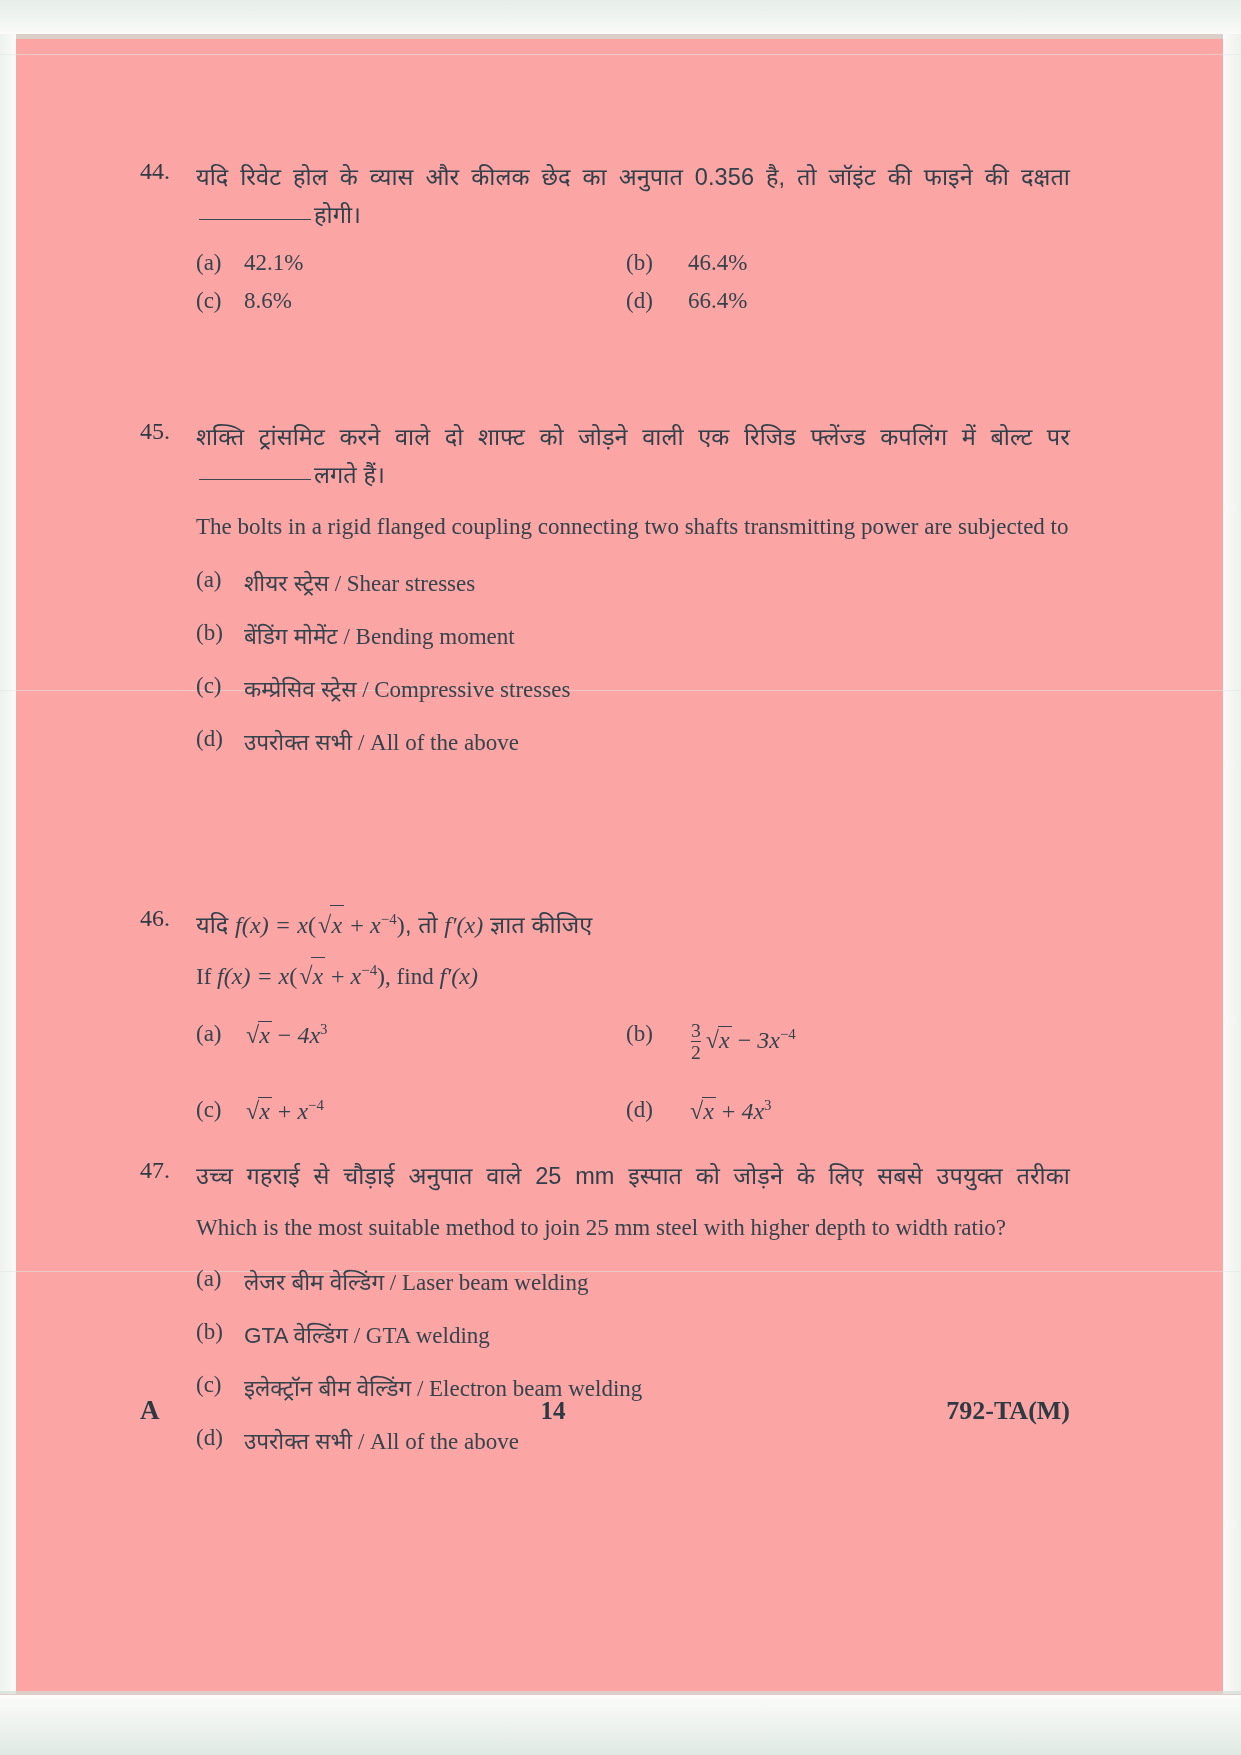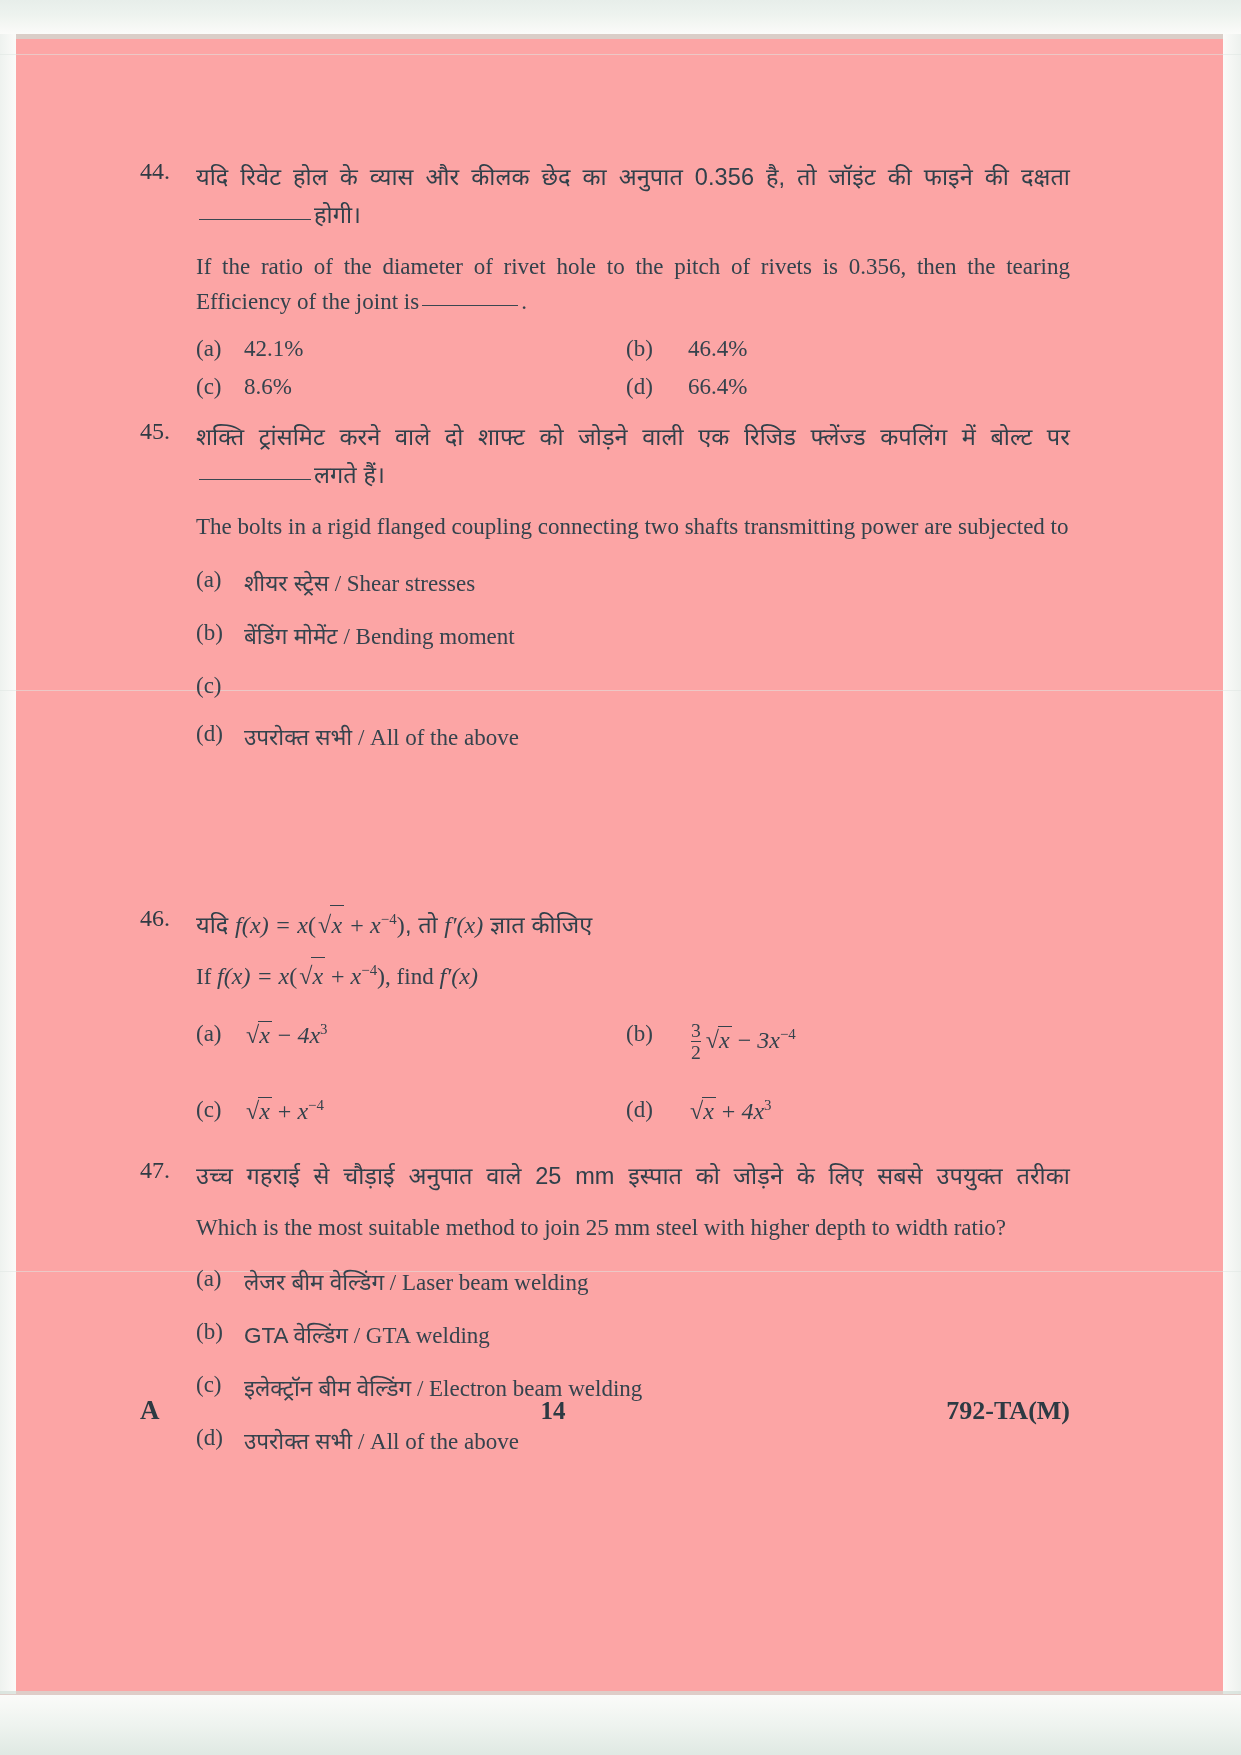--- a/index.html
+++ b/index.html
@@ -256,23 +256,20 @@
 
   <div class="content">
 
     <div class="qblock" style="top:158px">
       <div class="qnum">44.</div>
       <div class="qbody">
         <div class="hi justify">यदि रिवेट होल के व्यास और कीलक छेद का अनुपात 0.356 है, तो जॉइंट की फाइने की दक्षता</div>
         <div class="hi">
           <span class="blank"></span><span>होगी।</span>
         </div>
-        <div class="en justify" style="margin-top:16px">
-          <span>If the ratio of the diameter of rivet hole to the pitch of rivets is 0.356, then the tearing Efficiency of the joint is</span><span class="blank sm"></span><span>.</span>
-        </div>
 
         <div class="opts">
           <div class="optrow">
             <div class="optcell">
               <span class="optlbl">(a)</span>
               <span class="opttxt">42.1%</span>
             </div>
             <div class="optcell">
               <span class="optlbl wide">(b)</span>
               <span class="opttxt">46.4%</span>
@@ -310,20 +307,21 @@
           </div>
           <div class="optrow">
             <div class="optcell" style="width:860px">
               <span class="optlbl">(b)</span>
               <span class="opttxt"><span class="hin">बेंडिंग मोमेंट</span>&nbsp;<span>/</span>&nbsp;<span>Bending moment</span></span>
             </div>
           </div>
           <div class="optrow">
             <div class="optcell" style="width:860px">
               <span class="optlbl">(c)</span>
+              <span class="opttxt"><span class="hin">कम्प्रेसिव स्ट्रेस</span>&nbsp;<span>/</span>&nbsp;<span>Compressive stresses</span></span>
             </div>
           </div>
           <div class="optrow">
             <div class="optcell" style="width:860px">
               <span class="optlbl">(d)</span>
               <span class="opttxt"><span class="hin">उपरोक्त सभी</span>&nbsp;<span>/</span>&nbsp;<span>All of the above</span></span>
             </div>
           </div>
         </div>
       </div>

